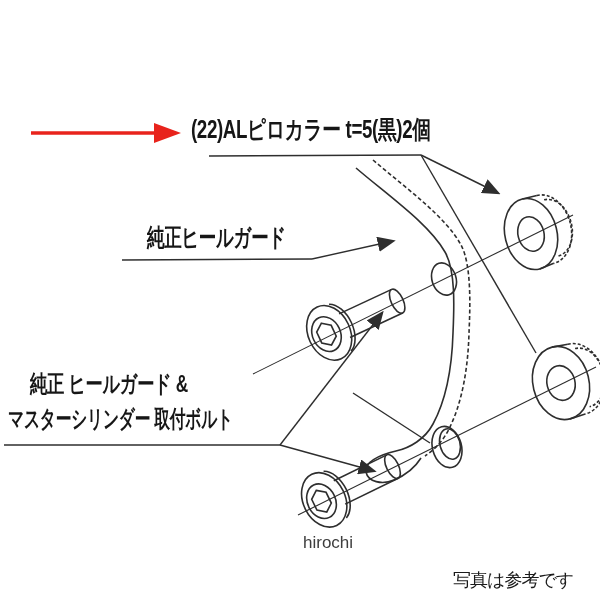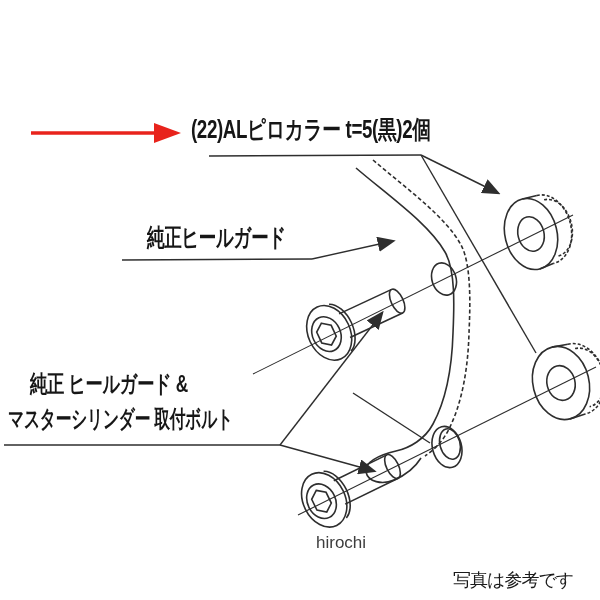--- a/index.html
+++ b/index.html
@@ -6,21 +6,21 @@
   body{width:600px;height:600px;background:#ffffff;overflow:hidden;
        font-family:"Liberation Sans","DejaVu Sans",sans-serif;}
   .canvas{position:relative;width:500px;height:600px;background:#ffffff;}
   svg.diagram{position:absolute;left:0;top:0;}
   .lbl{position:absolute;color:#161616;font-weight:bold;white-space:nowrap;
        transform-origin:left top;letter-spacing:-0.5px;}
   .lbl-part{left:191px;top:113px;font-size:25px;transform:scaleX(0.75);}
   .lbl-heel{left:147px;top:221px;font-size:25px;transform:scaleX(0.70);}
   .lbl-bolt1{left:30px;top:368px;font-size:24px;transform:scaleX(0.72);}
   .lbl-bolt2{left:8px;top:403px;font-size:24px;transform:scaleX(0.66);}
-  .watermark{position:absolute;left:316px;top:533px;font-size:17px;
+  .watermark{position:absolute;left:303px;top:533px;font-size:17px;
        color:#3d3d3d;font-weight:normal;letter-spacing:0;}
   .disclaimer{position:absolute;left:453px;top:568px;font-size:18px;
        color:#1a1a1a;font-weight:normal;letter-spacing:-1px;white-space:nowrap;}
 </style>
 </head>
 <body>
 
 <div class="canvas">
 
   <svg class="diagram" width="600" height="600" viewBox="0 0 600 600">

